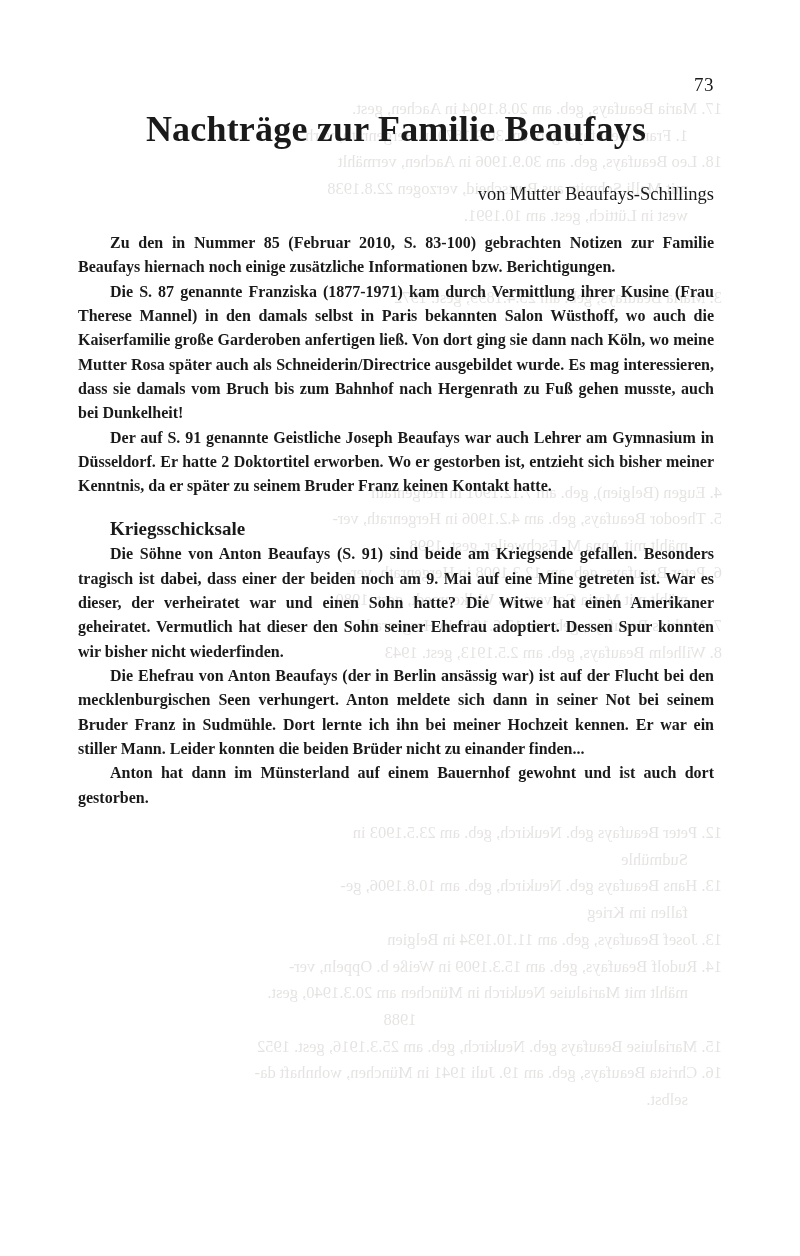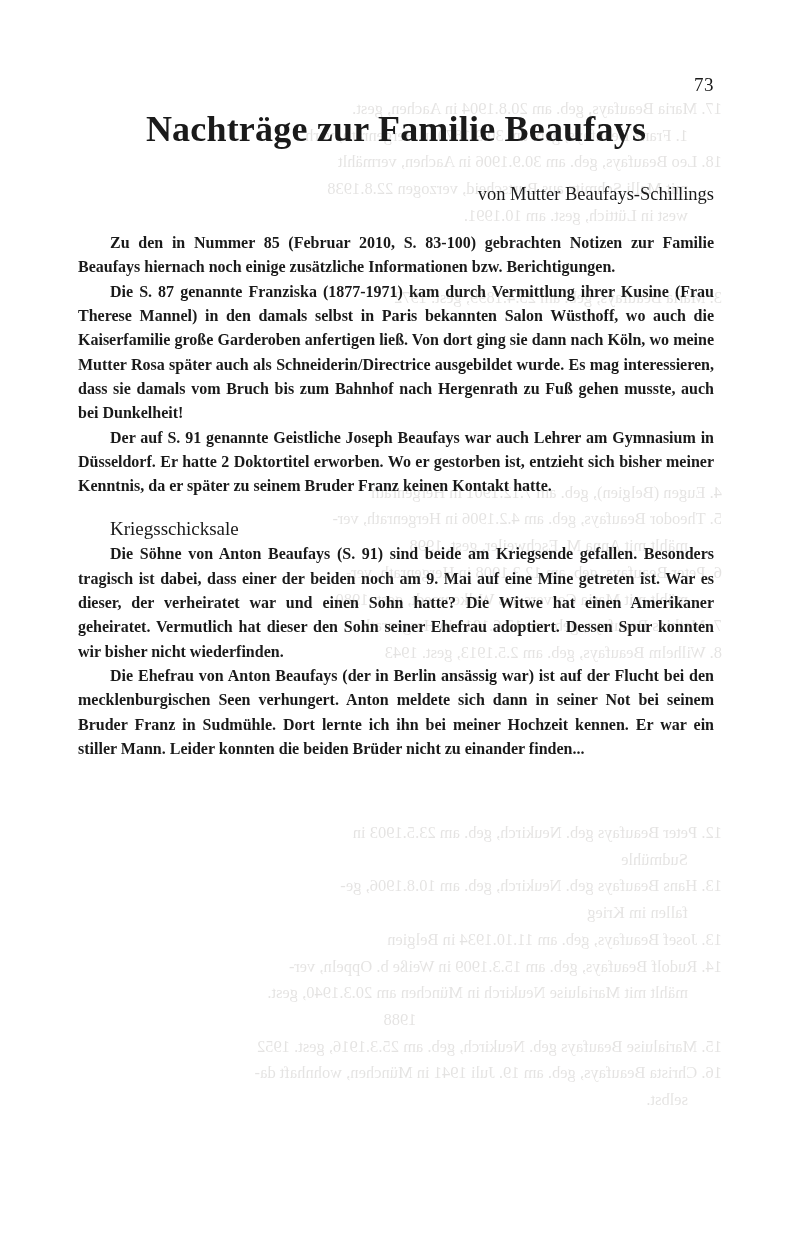--- a/index.html
+++ b/index.html
@@ -75,21 +75,21 @@
     font-size: 16px;
     line-height: 1.52;
     text-align: justify;
     text-indent: 32px;
     hyphens: manual;
     font-weight: bold;
   }
 
   h2.section-head {
     font-size: 19px;
-    font-weight: normal;
+    font-weight: bold;
     margin: 20px 0 2px 32px;
     text-align: left;
   }
 </style>
 </head>
 <body>
 
 <div class="bleed-layer">
   <div class="bleed-block" style="top:96px;">
     <div class="bleed-line">17.  Maria Beaufays, geb. am 20.8.1904 in Aachen, gest.</div>
@@ -132,14 +132,15 @@
   <div class="byline">von Mutter Beaufays-Schillings</div>
 
   <p class="body-par">Zu den in Nummer 85 (Februar 2010, S. 83-100) gebrachten Notizen zur Familie Beaufays hiernach noch einige zusätzliche Informationen bzw. Berichtigungen.</p>
   <p class="body-par">Die S. 87 genannte Franziska (1877-1971) kam durch Vermittlung ihrer Kusine (Frau Therese Mannel) in den damals selbst in Paris bekannten Salon Wüsthoff, wo auch die Kaiserfamilie große Garderoben anfertigen ließ. Von dort ging sie dann nach Köln, wo meine Mutter Rosa später auch als Schneiderin/Directrice ausgebildet wurde. Es mag interessieren, dass sie damals vom Bruch bis zum Bahnhof nach Hergenrath zu Fuß gehen musste, auch bei Dunkelheit!</p>
   <p class="body-par">Der auf S. 91 genannte Geistliche Joseph Beaufays war auch Lehrer am Gymnasium in Düsseldorf. Er hatte 2 Doktortitel erworben. Wo er gestorben ist, entzieht sich bisher meiner Kenntnis, da er später zu seinem Bruder Franz keinen Kontakt hatte.</p>
 
   <h2 class="section-head">Kriegsschicksale</h2>
 
   <p class="body-par">Die Söhne von Anton Beaufays (S. 91) sind beide am Kriegsende gefallen. Besonders tragisch ist dabei, dass einer der beiden noch am 9. Mai auf eine Mine getreten ist. War es dieser, der verheiratet war und einen Sohn hatte? Die Witwe hat einen Amerikaner geheiratet. Vermutlich hat dieser den Sohn seiner Ehefrau adoptiert. Dessen Spur konnten wir bisher nicht wiederfinden.</p>
   <p class="body-par">Die Ehefrau von Anton Beaufays (der in Berlin ansässig war) ist auf der Flucht bei den mecklenburgischen Seen verhungert. Anton meldete sich dann in seiner Not bei seinem Bruder Franz in Sudmühle. Dort lernte ich ihn bei meiner Hochzeit kennen. Er war ein stiller Mann. Leider konnten die beiden Brüder nicht zu einander finden...</p>
+  <p class="body-par">Anton hat dann im Münsterland auf einem Bauernhof gewohnt und ist auch dort gestorben.</p>
 
 </div>
 
 </body></html>

